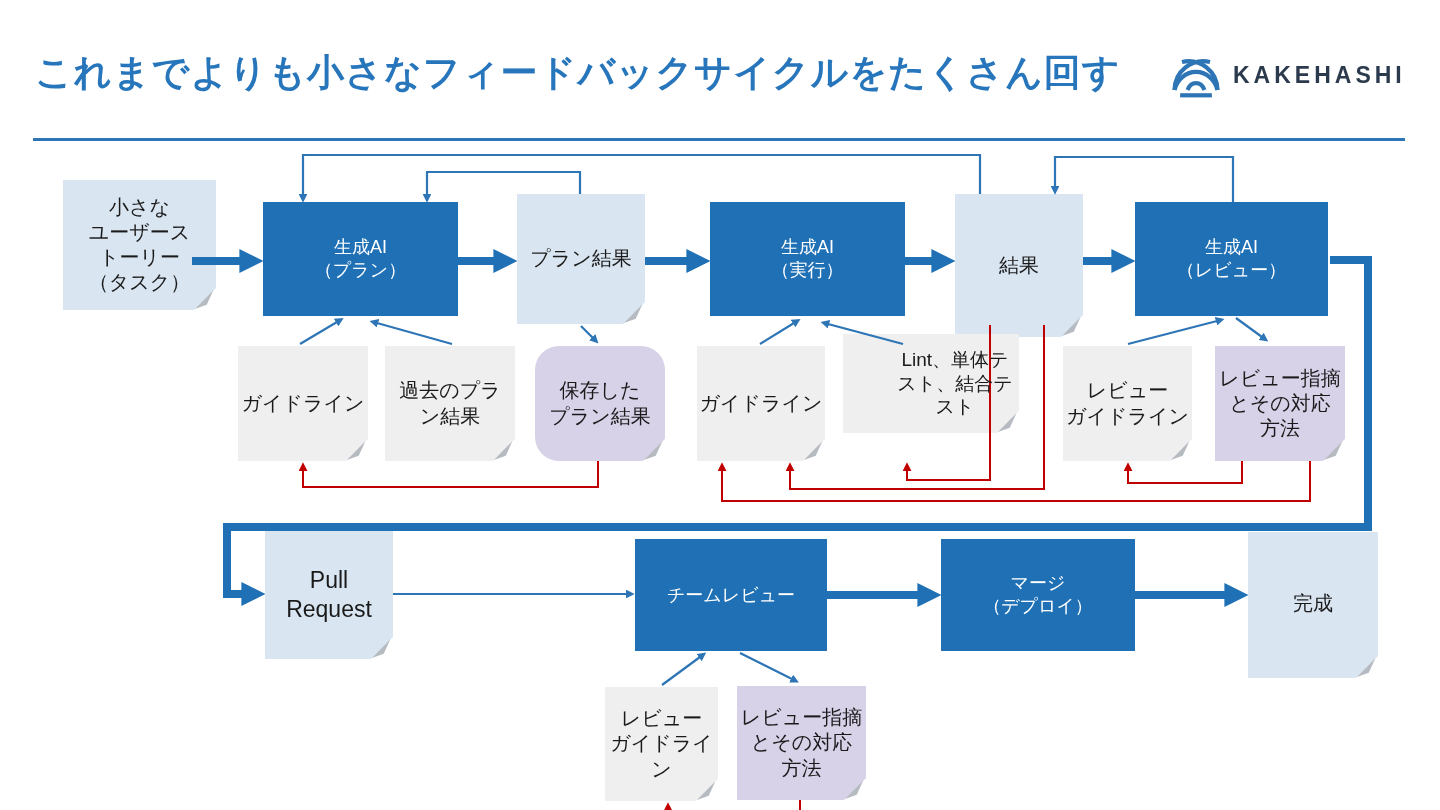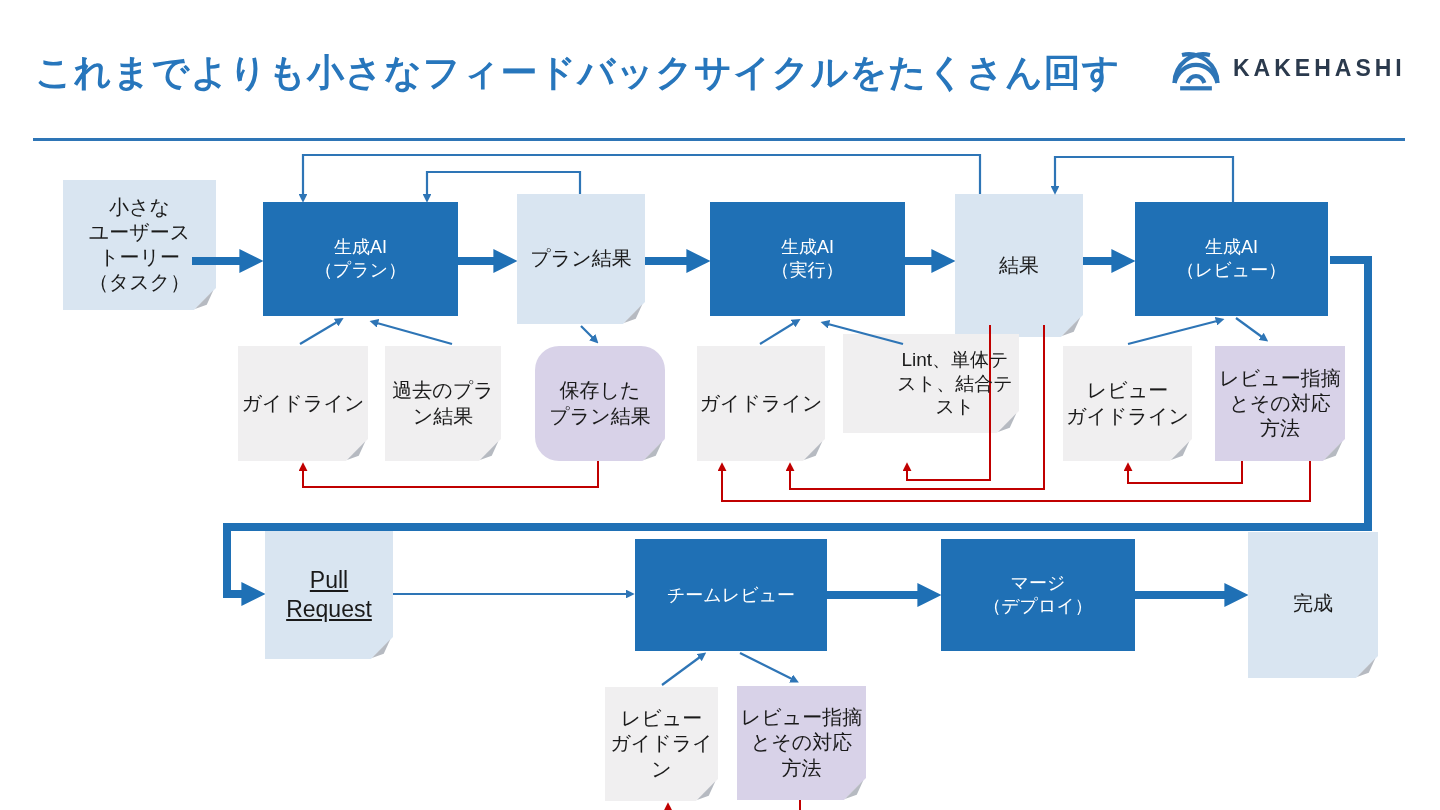--- a/index.html
+++ b/index.html
@@ -1,21 +1,21 @@
 <!DOCTYPE html>
 <html style="--box_blue: #1F70B5; --note_blue: #D9E5F1; --note_gray: #F0EFF0; --note_purple: #D8D2E8; --line_blue: #2E75B6; --line_red: #C00000; --title_blue: #2776BC; --logo_navy: #2B3A4D; --fold_gray: #B6BAC1;"><head>
 <meta charset="utf-8">
 <style>
   html,body{margin:0;padding:0;background:#fff;}
   #slide{position:relative;width:1440px;height:810px;background:#fff;overflow:hidden;
          font-family:"Liberation Sans","DejaVu Sans",sans-serif;margin-top:24px;}
   .title{position:absolute;left:35px;top:24px;font-size:37px;font-weight:bold;
          letter-spacing:1px;color:var(--title_blue);white-space:nowrap;}
   .divider{position:absolute;left:33px;top:114px;width:1372px;height:3px;background:var(--line_blue);}
-  .logo{position:absolute;left:1168px;top:19px;display:flex;align-items:center;gap:9px;}
+  .logo{position:absolute;left:1168px;top:26px;display:flex;align-items:center;gap:9px;}
   .logo-text{font-size:23px;font-weight:bold;letter-spacing:4px;color:var(--logo_navy);}
   .note,.box{position:absolute;display:flex;align-items:center;justify-content:center;
              text-align:center;line-height:1.26;}
   .lbl{white-space:pre-line;position:relative;z-index:2;}
   .note{color:#1a1a1a;font-size:20px;}
   .note.sm{font-size:19px;}
   .box{background:var(--box_blue);color:#fff;font-size:18px;}
   .n-blue{background:var(--note_blue);}
   .n-gray{background:var(--note_gray);}
   .n-purple{background:var(--note_purple);}
@@ -79,21 +79,21 @@
   </div>
   <div class="box" style="left:1135px;top:178px;width:193px;height:114px;">
     <span class="lbl">生成AI
 （レビュー）</span>
   </div>
 
   <div class="note n-gray" style="left:238px;top:322px;width:130px;height:115px;">
     <span class="lbl">ガイドライン</span>
       <span class="fold"></span>
   </div>
-  <div class="note n-gray" style="left:385px;top:322px;width:116px;height:115px;">
+  <div class="note n-gray" style="left:385px;top:322px;width:130px;height:115px;">
     <span class="lbl">過去のプラ
 ン結果</span>
       <span class="fold"></span>
   </div>
   <div class="note n-purple" style="left:535px;top:322px;width:130px;height:115px;border-radius:24px;">
     <span class="lbl">保存した
 プラン結果</span>
       <span class="fold"></span>
   </div>
   <div class="note n-gray" style="left:697px;top:322px;width:128px;height:115px;">
@@ -111,21 +111,21 @@
 ガイドライン</span>
       <span class="fold"></span>
   </div>
   <div class="note n-purple" style="left:1215px;top:322px;width:130px;height:115px;">
     <span class="lbl">レビュー指摘
 とその対応
 方法</span>
       <span class="fold"></span>
   </div>
 
-  <div class="note n-blue" style="left:265px;top:507px;width:128px;height:128px;font-size:23px;text-decoration:underline;">
+  <div class="note n-blue" style="left:265px;top:507px;width:128px;height:128px;font-size:23px;">
     <span class="lbl">Pull
 Request</span>
       <span class="fold"></span>
   </div>
   <div class="box" style="left:635px;top:515px;width:192px;height:112px;">
     <span class="lbl">チームレビュー</span>
   </div>
   <div class="box" style="left:941px;top:515px;width:194px;height:112px;">
     <span class="lbl">マージ
 （デプロイ）</span>

